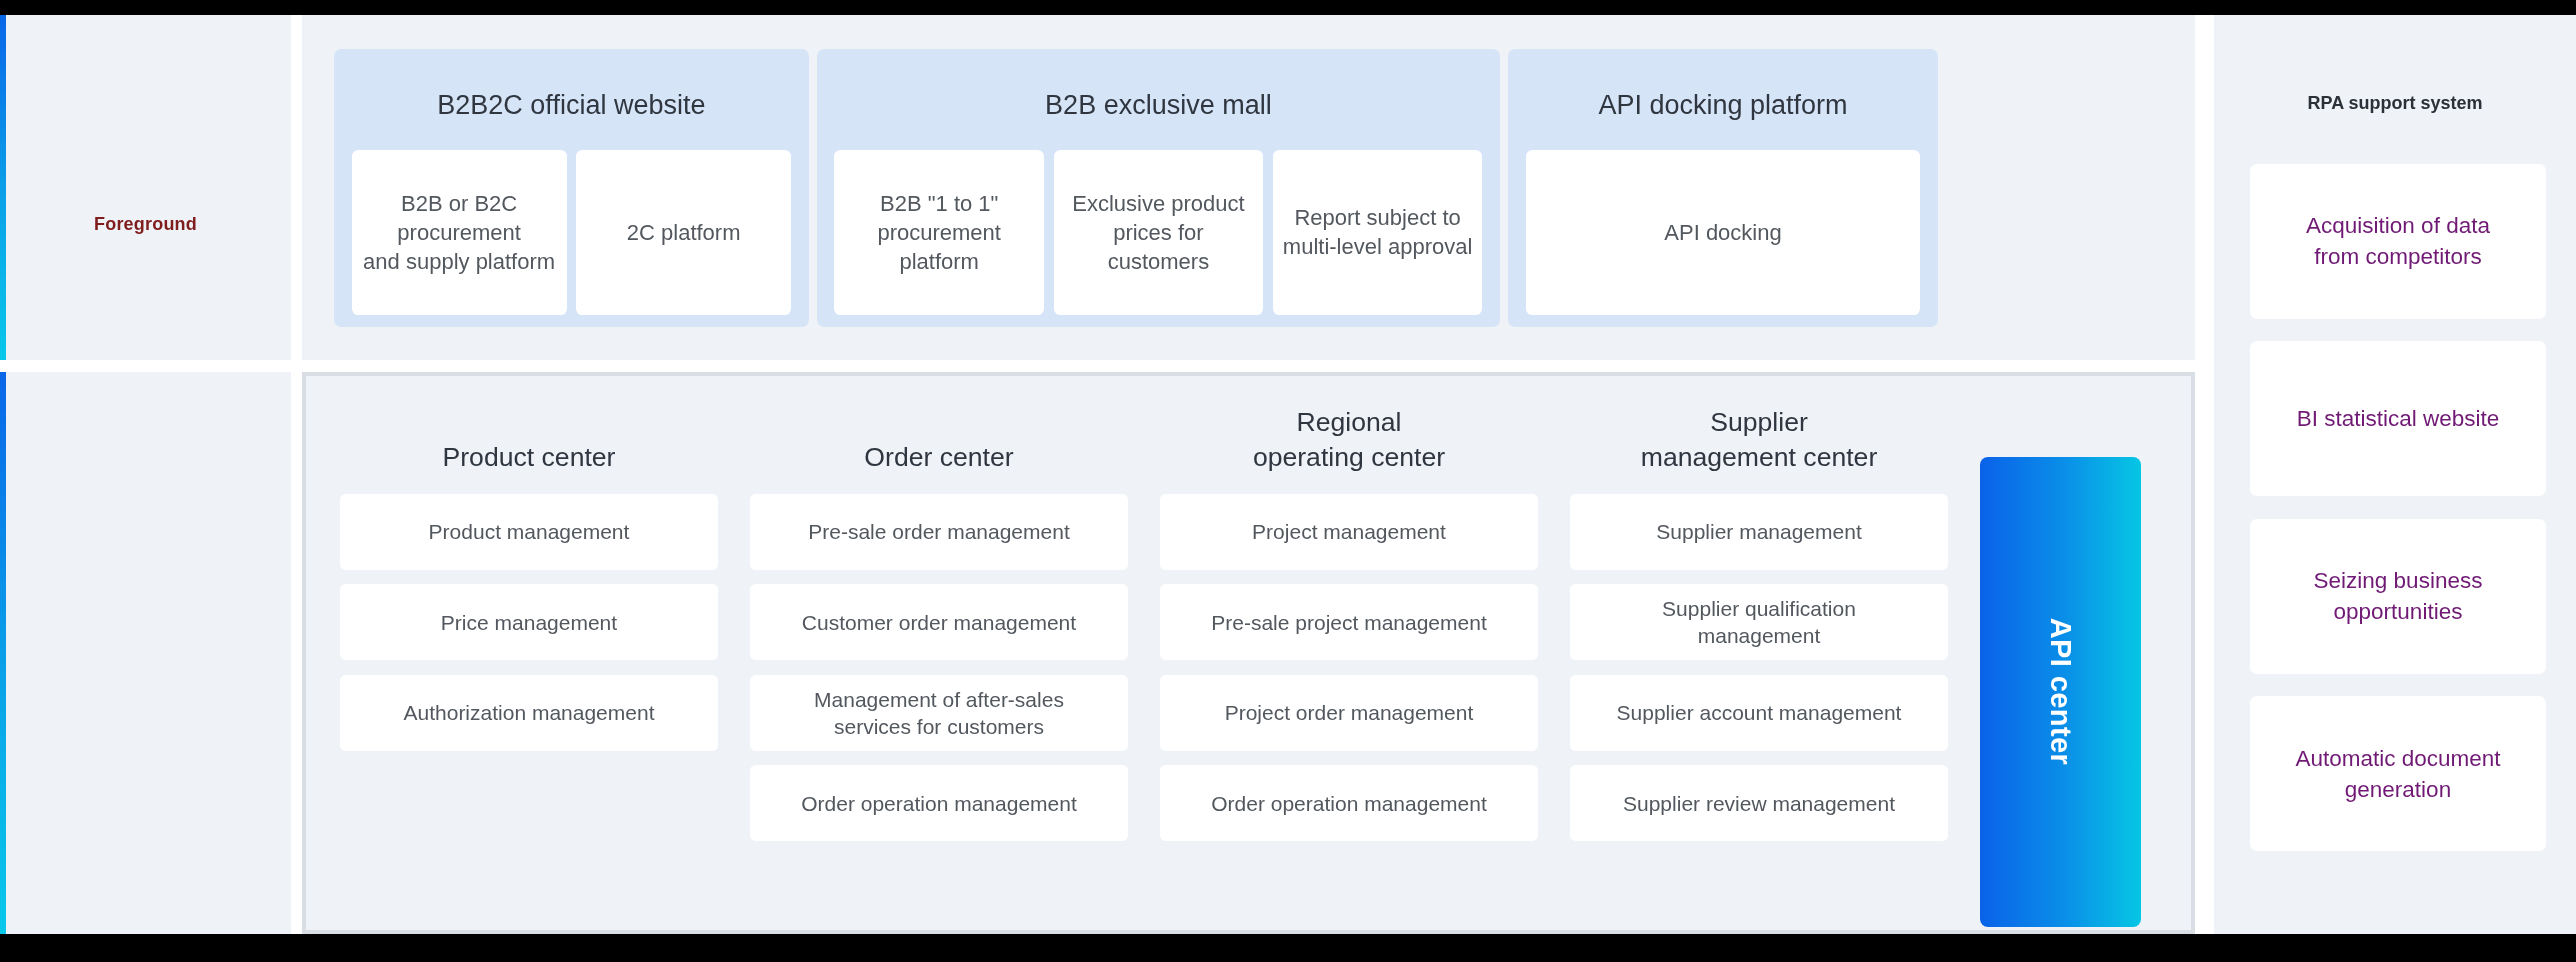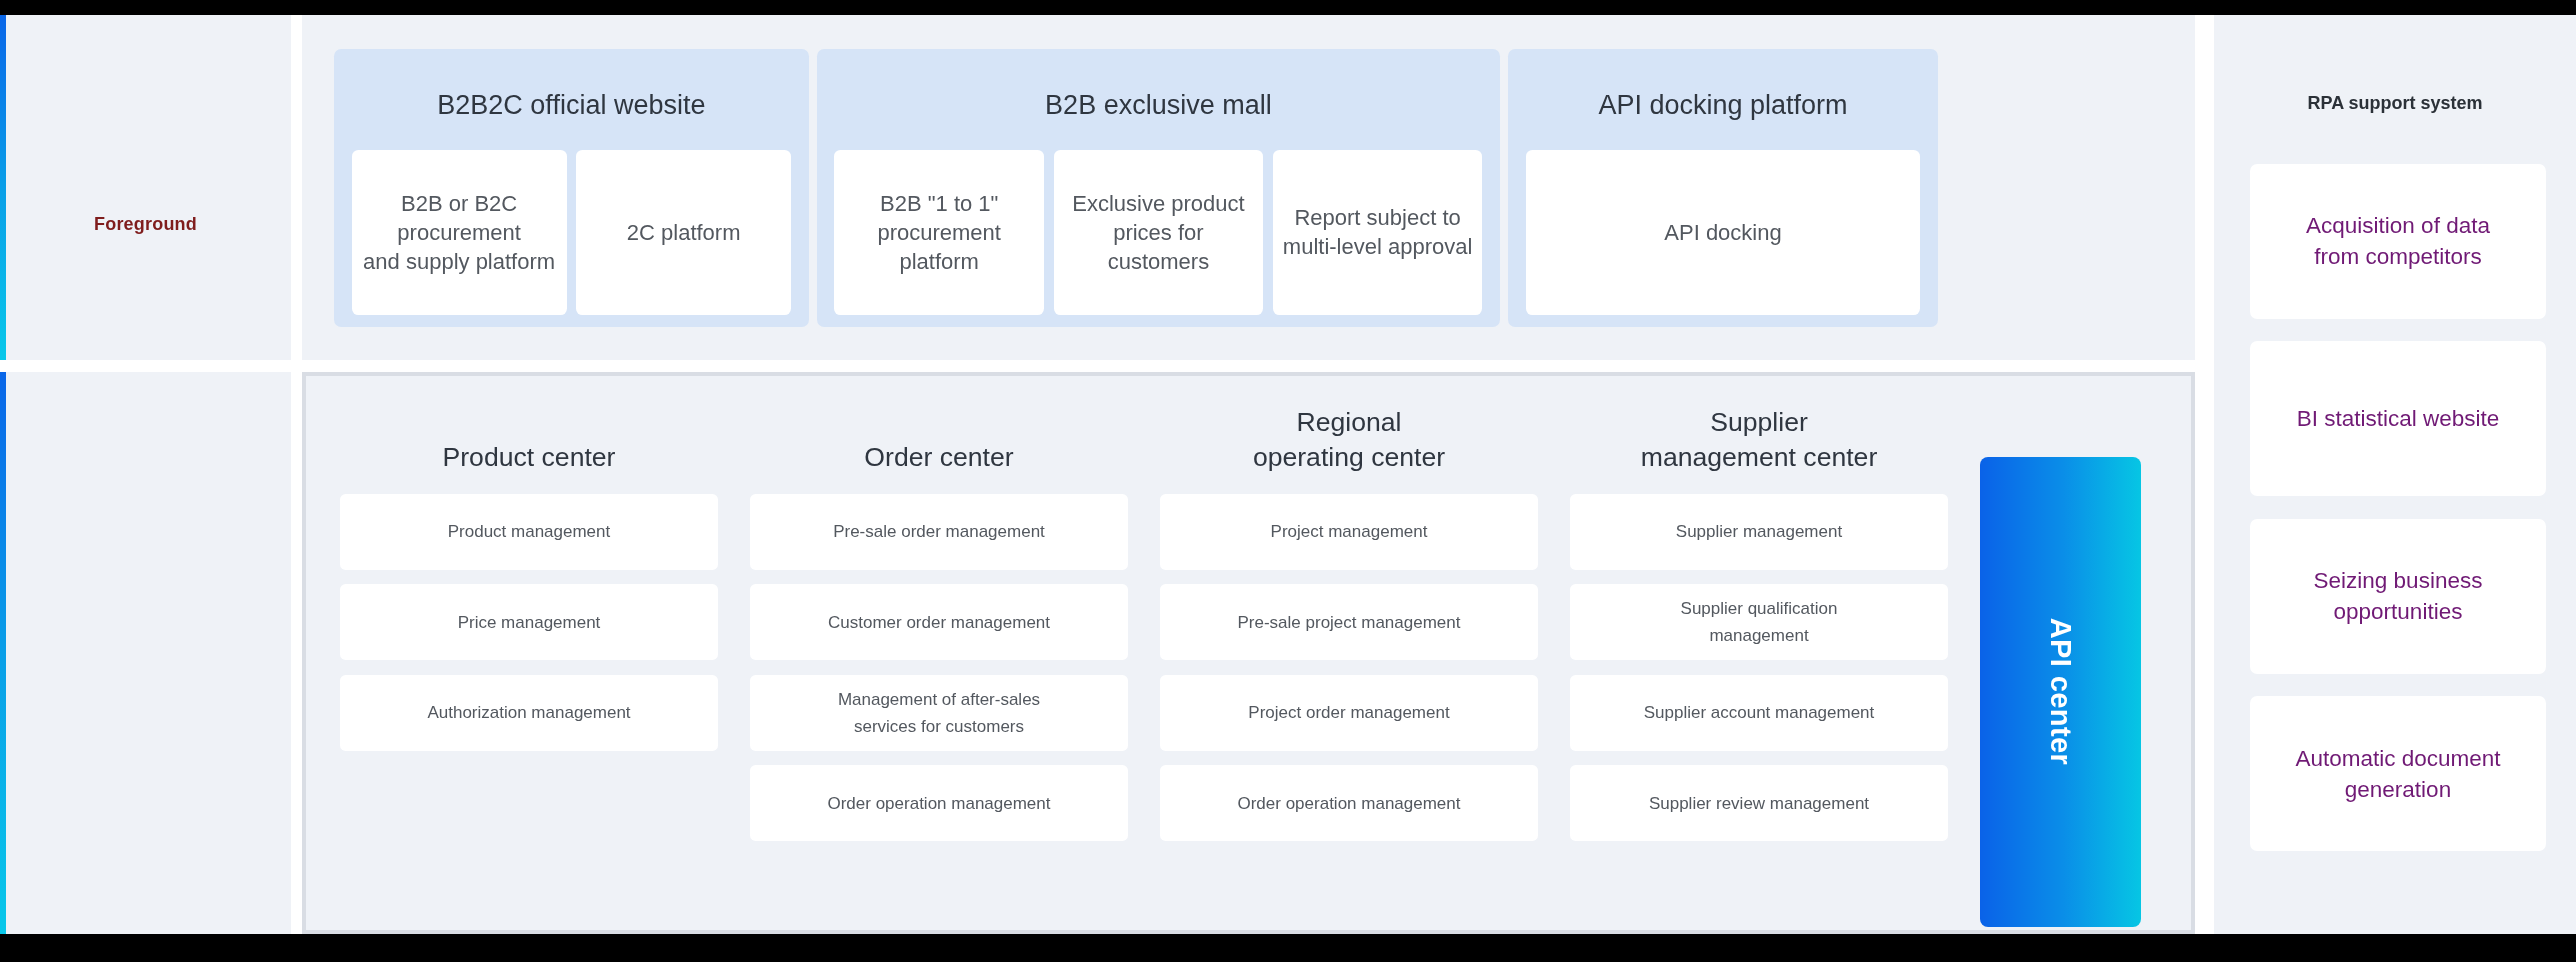--- a/index.html
+++ b/index.html
@@ -177,21 +177,21 @@
   .biz-item {
     width: 100%;
     background: #ffffff;
     border-radius: 5.6px;
     height: 76px;
     margin-bottom: 14.5px;
     display: flex;
     align-items: center;
     justify-content: center;
     text-align: center;
-    font-size: 17px;
+    font-size: 21px;
     line-height: 27px;
     color: #53585f;
     padding: 0 11.3px;
     box-sizing: border-box;
   }
 
   .api-center {
     width: 161px;
     margin-top: 63px;
     margin-bottom: 4.8px;

